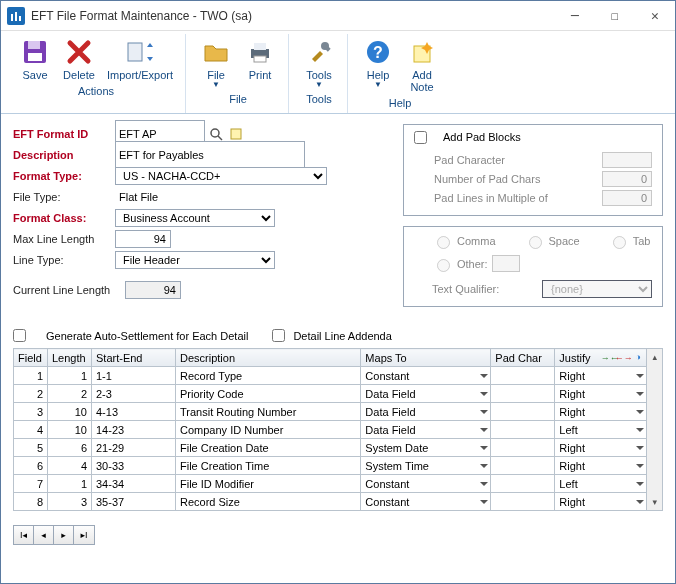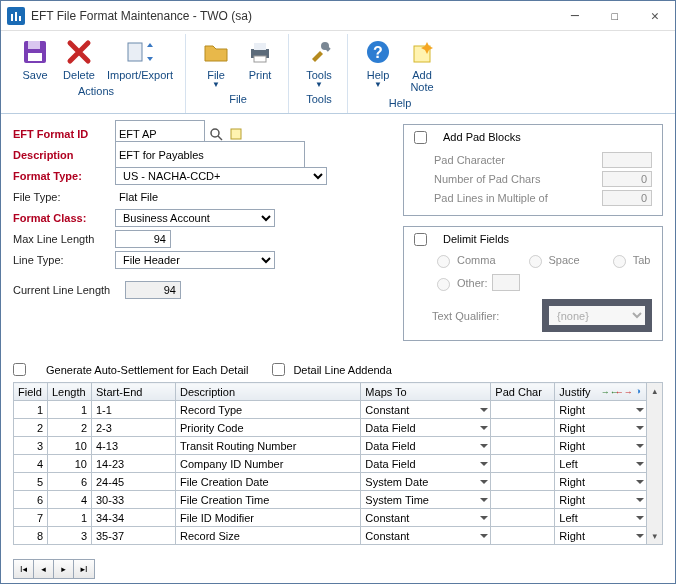--- a/index.html
+++ b/index.html
@@ -39,21 +39,21 @@
 
   .fieldset { border: 1px solid #9aa7b7; padding: 6px 10px 8px 10px; margin-bottom: 10px; }
   .fs-head { display: flex; align-items: flex-start; gap: 12px; margin-bottom: 6px; }
   .fs-row { display: flex; align-items: center; height: 19px; font-size: 11px; color: #888; }
   .fs-row .fs-lbl { flex: 1; padding-left: 20px; }
   .fs-row .fs-val { width: 50px; border: 1px solid #c8c8c8; height: 16px; text-align: right; padding: 0 4px; background: #f5f5f5; line-height: 14px; }
   .fs-radios { display: flex; flex-wrap: wrap; padding-left: 18px; gap: 6px 28px; }
   .fs-radios label { color: #888; display: flex; align-items: center; gap: 4px; }
   .fs-other-box { width: 28px; height: 17px; border: 1px solid #c8c8c8; background: #f5f5f5; }
   .tq-row { display: flex; align-items: center; padding-left:18px; margin-top: 8px; color: #888; gap: 20px; justify-content: space-between; }
-  .tq-sel { border: 7px solid #0f172a; height: 33px; width: 110px; background: #f5f5f5; color: #888; font-size: 11px; padding-left:4px; }
+  .tq-sel { border: 1px solid #0f172a; height: 18px; width: 110px; background: #f5f5f5; color: #888; font-size: 11px; padding-left:4px; }
 
   .checks-row { display: flex; padding: 6px 12px; gap: 24px; align-items: center; }
   
   .grid-wrap { padding: 0 12px; }
   table.grid { width: 100%; border-collapse: collapse; table-layout: fixed; }
   table.grid th, table.grid td { border: 1px solid #b9c3cd; font-size: 11px; height: 18px; padding: 0 4px; overflow: hidden; white-space: nowrap; }
   table.grid th { background: linear-gradient(#f7f9fb,#e6ebf1); text-align: left; font-weight: normal; position: relative; margin-top: 25px; }
   table.grid td.r { text-align: right; }
   table.grid td.selcell::after, table.grid th.selhdr::after { content: ""; position: absolute; right: 2px; top: 50%; transform: translateY(-50%); width: 0; height: 0; border-left: 4px solid transparent; border-right: 4px solid transparent; border-top: 4px solid #555; }
   table.grid td.selcell { position: relative; padding-right: 16px; }
@@ -257,24 +257,20 @@
               <span class="fs-lbl">Number of Pad Chars</span>
               <div class="fs-val">0</div>
             </div>
           <div class="fs-row">
               <span class="fs-lbl">Pad Lines in Multiple of</span>
               <div class="fs-val">0</div>
             </div>
         </div>
 
         <div class="fieldset">
-          <div class="fs-head">
-            <input type="checkbox" class="check" style="">
-            <span>Delimit Fields</span>
-          </div>
           <div class="fs-radios">
             <label>
                 <input type="radio" disabled="" style="">
                 <span>Comma</span>
               </label>
             <label>
                 <input type="radio" disabled="" style="">
                 <span>Space</span>
               </label>
             <label>
@@ -368,21 +364,21 @@
                 <td class="r">10</td>
                 <td>14-23</td>
                 <td>Company ID Number</td>
                 <td class="selcell">Data Field</td>
                 <td></td>
                 <td class="selcell">Left</td>
               </tr>
               <tr>
                 <td class="r">5</td>
                 <td class="r">6</td>
-                <td>24-45</td>
+                <td>21-29</td>
                 <td>File Creation Date</td>
                 <td class="selcell">System Date</td>
                 <td></td>
                 <td class="selcell">Right</td>
               </tr>
               <tr>
                 <td class="r">6</td>
                 <td class="r">4</td>
                 <td>30-33</td>
                 <td>File Creation Time</td>

